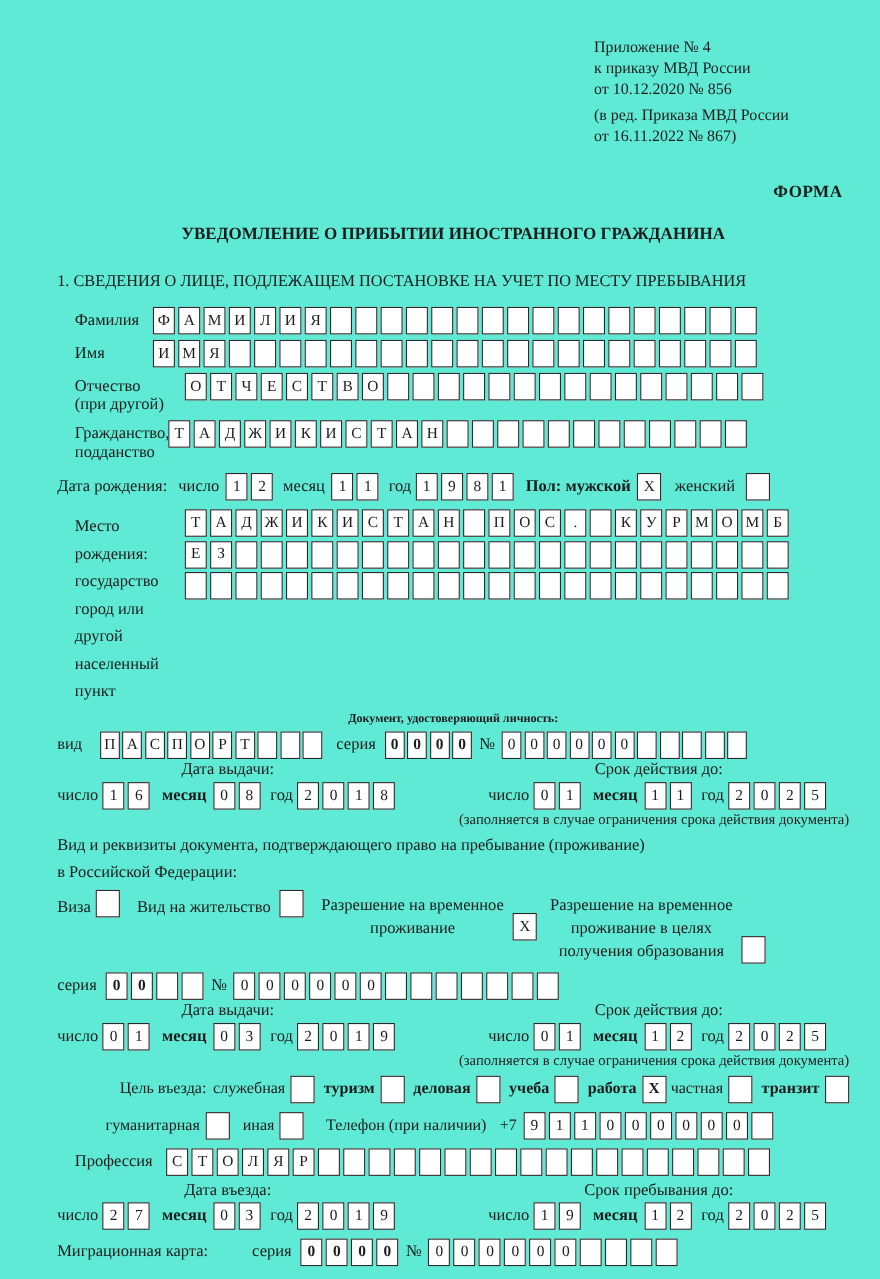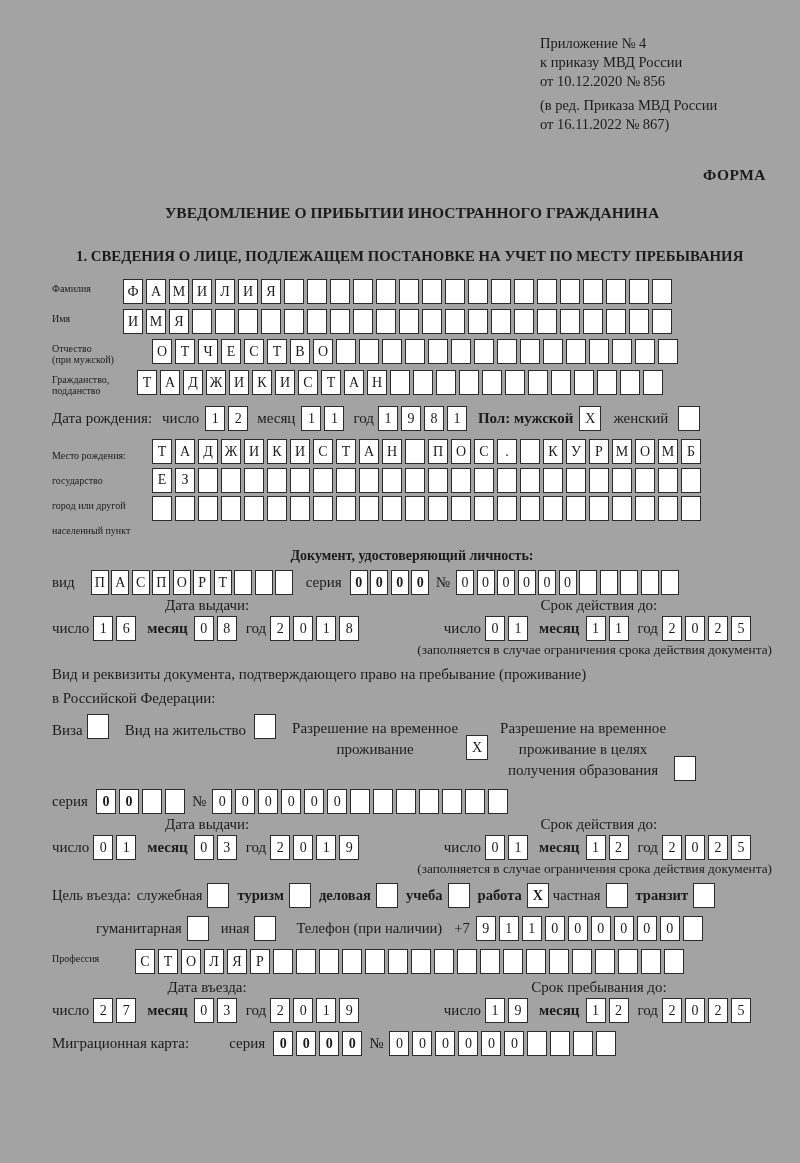--- a/index.html
+++ b/index.html
@@ -1,49 +1,49 @@
 <!DOCTYPE html>
 <html><head>
 <meta charset="utf-8">
 <style>
   * { margin:0; padding:0; box-sizing:border-box; }
   html,body { background:#fff; }
   .page {
     position:relative; width:800px; height:1163px; margin:0 auto;
-    background:#a3a3a3; color:#1b1b1b;
+    background:#5eead4; color:#1b1b1b;
     font-family:"Liberation Serif", serif;
     padding:34px 28px 10px 52px; overflow:hidden;
   }
   .content { width:720px; }
   
   .appendix { margin-left:auto; width:232px; font-size:14.5px; line-height:19px; }
   .appendix .amend { margin-top:5px; }
   .form-label { text-align:right; font-weight:bold; font-size:15.5px; margin-top:32px; padding-right:6px; letter-spacing:.5px; }
   .title { text-align:center; font-weight:bold; font-size:15.5px; line-height:22px; margin-top:18px; }
   .title-underline { display:inline-block; width:58px; border-bottom:2px solid #333; margin-left:12px; height:14px; }
-  .sec-heading { font-weight:bold; font-size:14.8px; margin-top:24px; margin-bottom:14px;margin-left:24px; }
+  .sec-heading { font-weight:normal; font-size:14.8px; margin-top:24px; margin-bottom:14px; }
   
   .cells { display:flex; flex-wrap:nowrap; }
   .cell, .checkbox {
     flex:none; width:20px; height:25px; border:1.6px solid #2b2b2b; margin-right:3px;
     display:inline-flex; align-items:center; justify-content:center;
     font-size:14px; background:#fff;
   }
   .checkbox { width:22px; margin-right:0; }
   .tight .cell { width:18px; margin-right:2.5px; }
   
   .frow { display:flex; align-items:flex-start; margin-bottom:5px; }
-  .flabel { flex:none; font-size:10px; padding-top:4px; }
+  .flabel { flex:none; font-size:15px; padding-top:4px;margin-left:16px; }
   .w71 { width:71px; } .w85 { width:85px; } .w100 { width:100px; } .w83 { width:83px; }
   .inline-row { display:flex; align-items:center; font-size:15px; white-space:nowrap; }
   .inline-row > span { flex:none; }
   .gap4{margin-left:4px;} .gap6{margin-left:6px;} .gap8{margin-left:8px;font-weight:bold;} .gap10{margin-left:10px;} .gap12{margin-left:12px;} .gap16{margin-left:16px;} .gap20{margin-left:20px;}
   .mt6{margin-top:6px;} .mt8{margin-top:8px;} .mt10{margin-top:10px;}
   .stackrows .cells { margin-bottom:3.5px; }
-  .center-bold { text-align:center; font-weight:bold; font-size:14px; margin:4px 0 6px; }
+  .center-bold { text-align:center; font-weight:bold; font-size:11px; margin:4px 0 6px; }
   .date-pair { display:flex; align-items:flex-start; margin-top:2px; }
   .date-group { text-align:left; }
   .date-group .dhead { font-size:15px; text-align:center; margin-bottom:2px; }
   .date-group.right { margin-left:auto; margin-right:18px; }
   .note-right { text-align:right; font-size:13.3px; margin-top:1px; margin-bottom:4px; }
   .plain { font-size:15px; line-height:24px; }
   .opt-row { display:flex; align-items:flex-start; margin-top:4px; margin-bottom:8px; font-size:15px; }
   .opt { display:flex; align-items:flex-end; }
   .opt .olabel { padding-top:4px; }
   .opt .olabel.multiline { text-align:center; line-height:21px; }
@@ -129,21 +129,21 @@
           <span class="cell"></span>
           <span class="cell"></span>
           <span class="cell"></span>
           <span class="cell"></span>
         </div>
     </div>
 
     <div class="frow">
       <div class="flabel w100">
         <div>Отчество</div>
-        <div>(при мужской)</div>
+        <div>(при другой)</div>
       </div>
       <div class="cells">
           <span class="cell">О</span>
           <span class="cell">Т</span>
           <span class="cell">Ч</span>
           <span class="cell">Е</span>
           <span class="cell">С</span>
           <span class="cell">Т</span>
           <span class="cell">В</span>
           <span class="cell">О</span>
@@ -493,21 +493,21 @@
               <span class="cell">2</span>
               <span class="cell">0</span>
               <span class="cell">2</span>
               <span class="cell">5</span>
             </span>
         </div>
       </div>
     </div>
     <div class="note-right">(заполняется в случае ограничения срока действия документа)</div>
 
-    <div class="inline-row mt6" style="font-size:14.6px;">
+    <div class="inline-row mt6" style="font-size:14.6px;justify-content:flex-end;">
       <span>Цель въезда:</span>
       <span class="purpose gap6">
           <span>служебная</span>
           <span class="checkbox"></span>
         </span>
       <span class="purpose gap8">
           <span>туризм</span>
           <span class="checkbox"></span>
         </span>
       <span class="purpose gap8">

